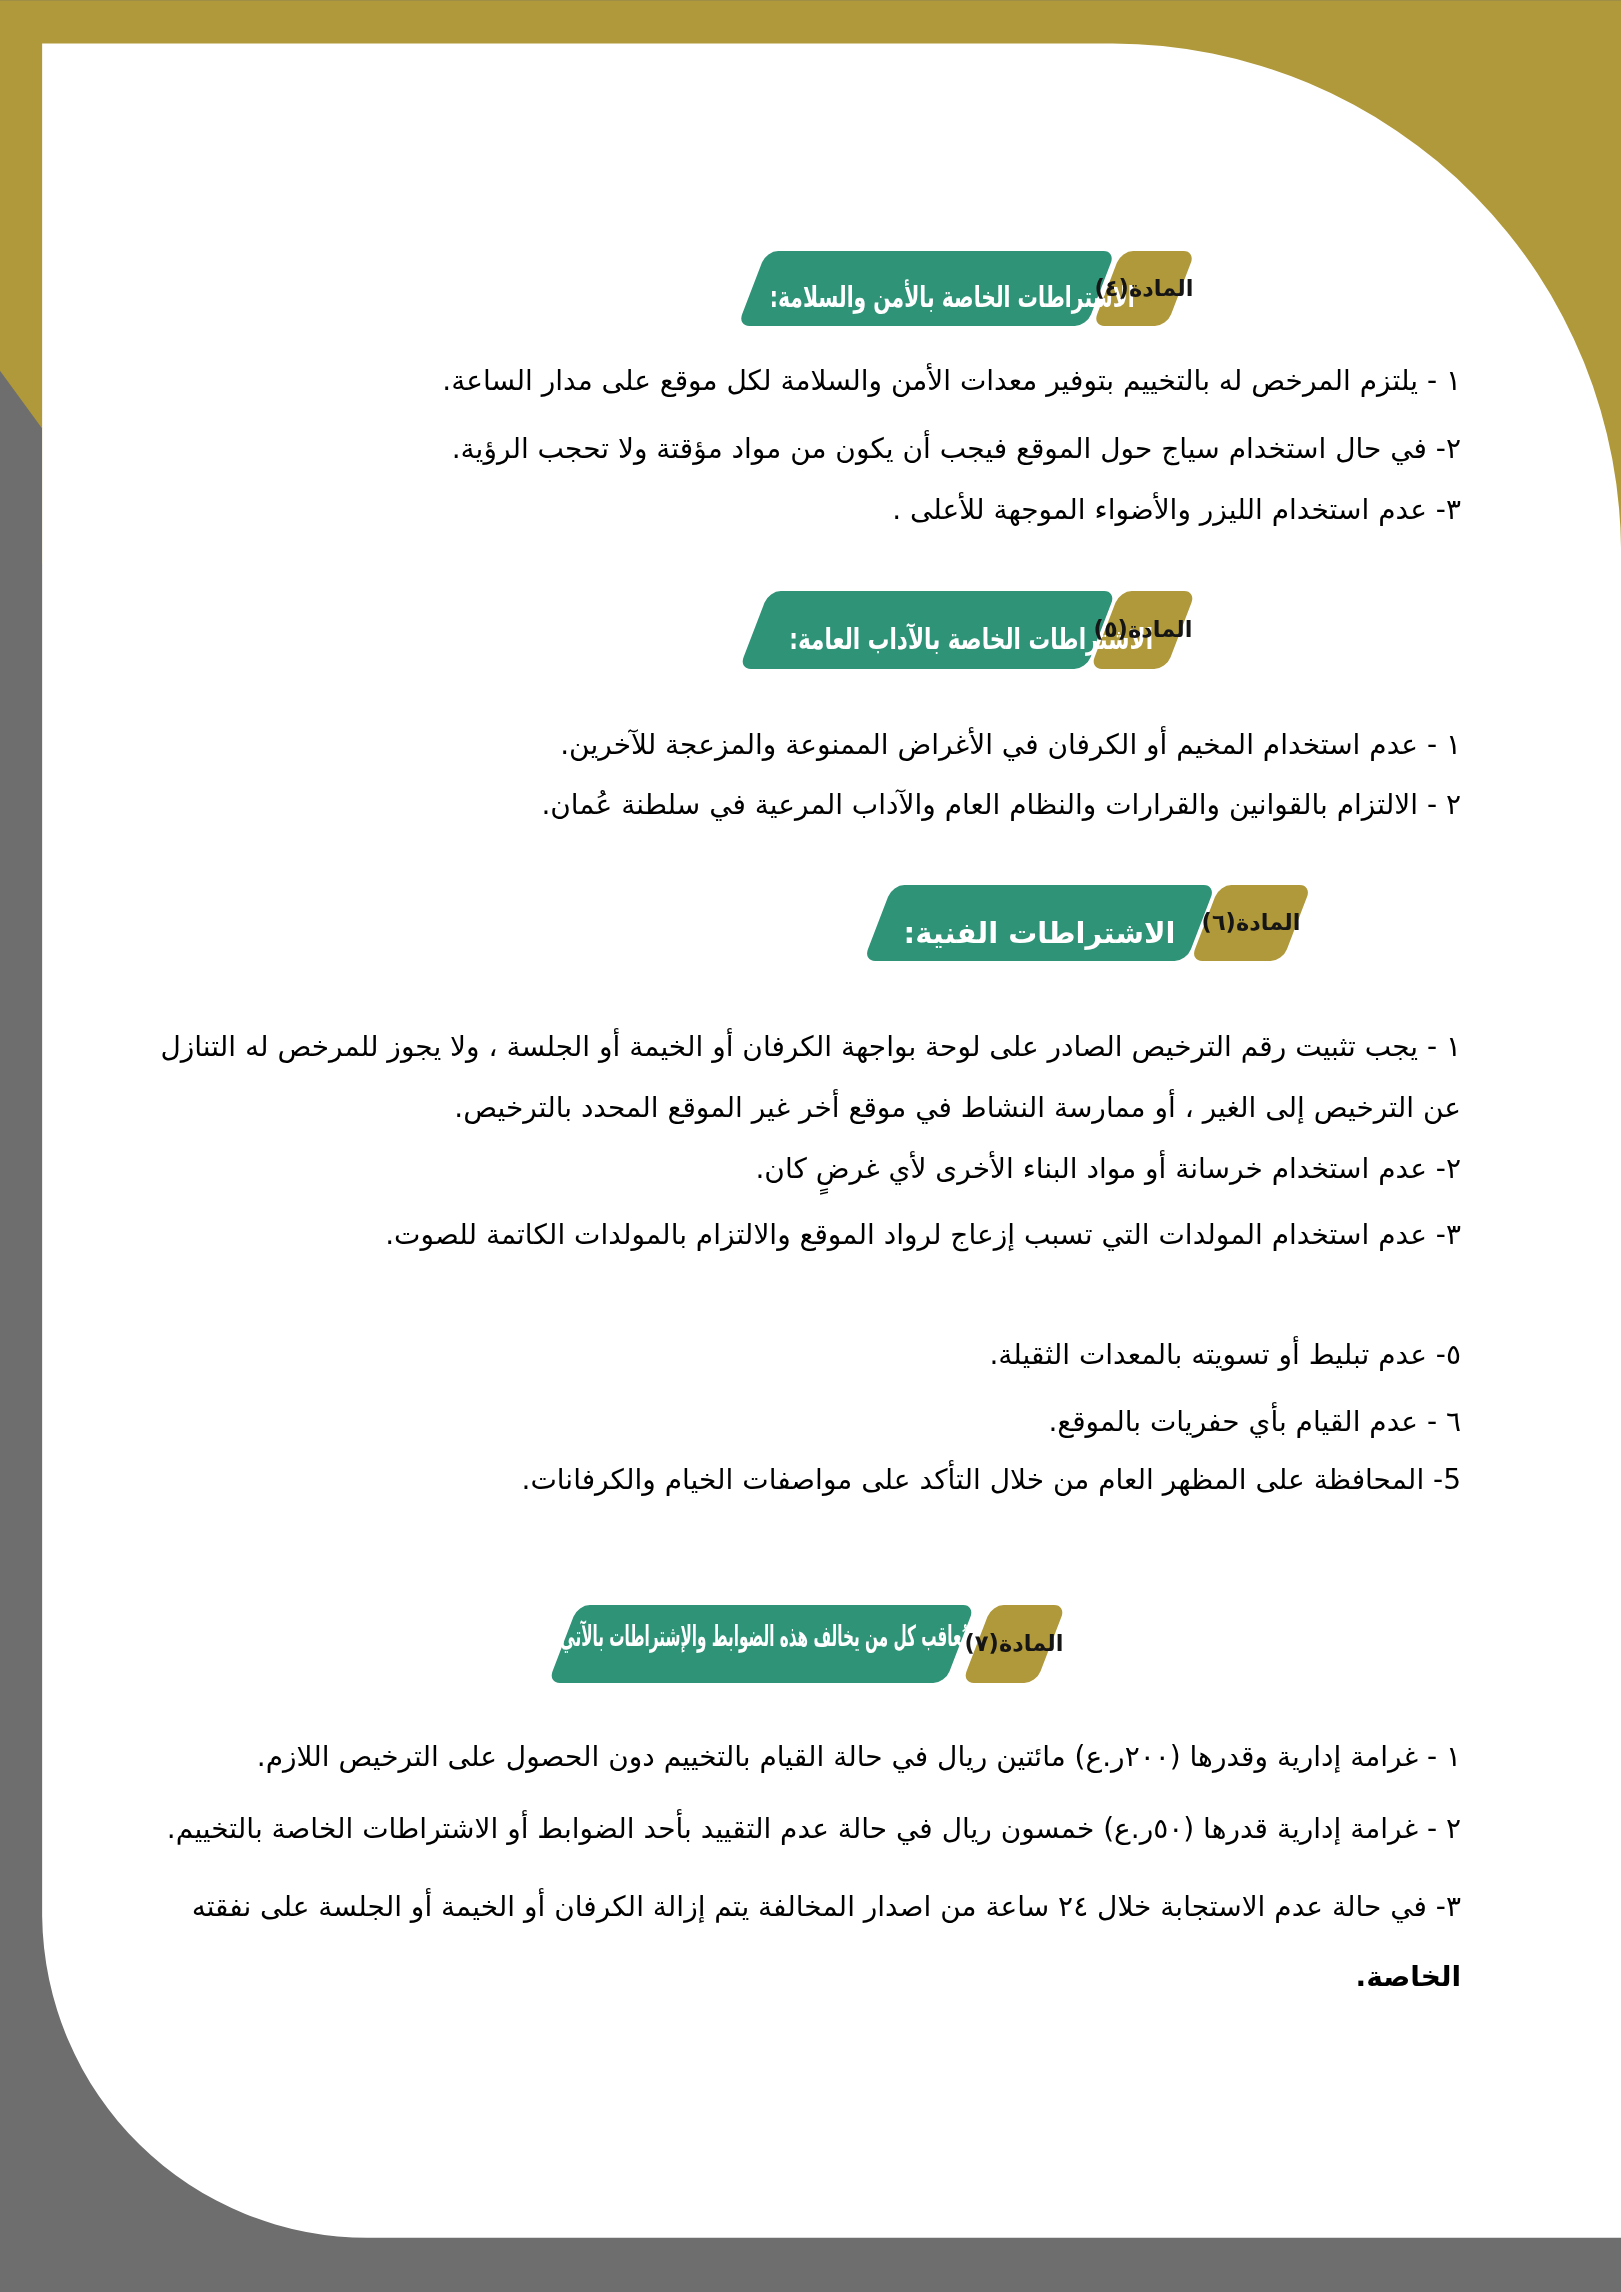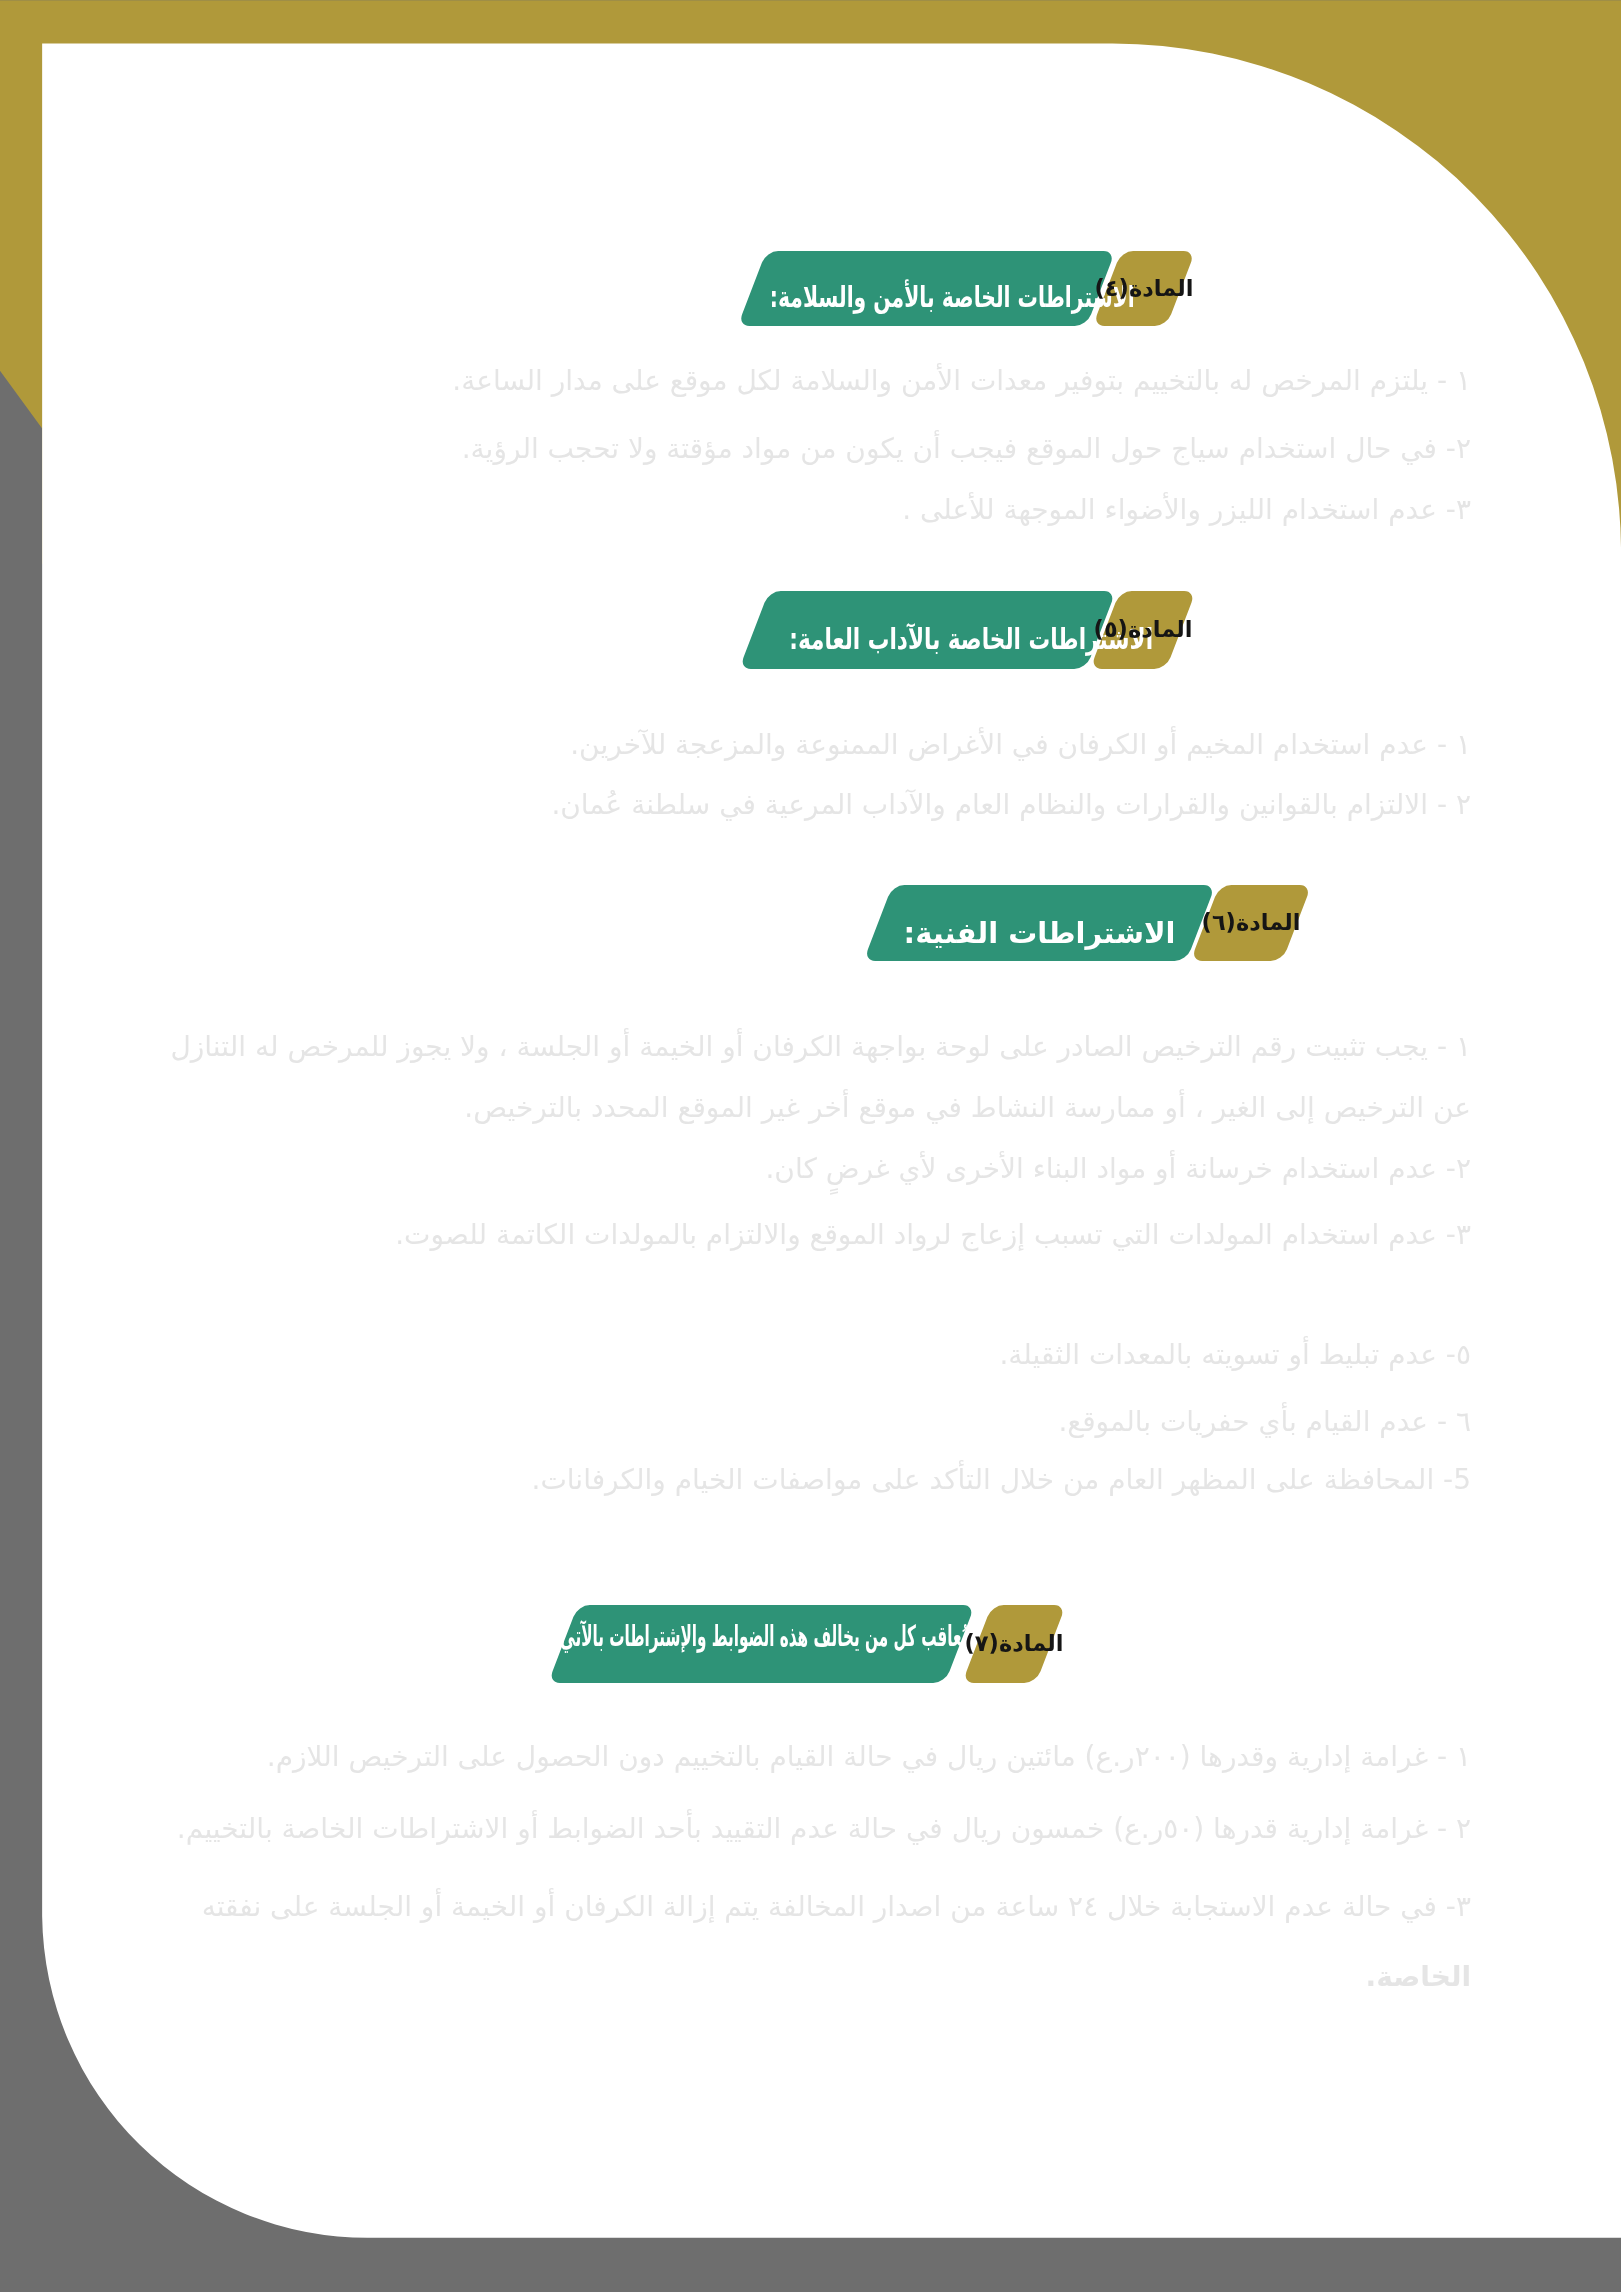--- a/index.html
+++ b/index.html
@@ -18,23 +18,23 @@
     color:#ffffff;font-weight:bold;font-size:29px;white-space:nowrap;
   }
   .hdr-text .fit{display:inline-block;transform-origin:center center;}
   .badge-text{
     position:absolute;display:flex;flex-direction:row;align-items:center;justify-content:center;
     color:#151515;font-weight:bold;font-size:22.5px;line-height:1.12;white-space:nowrap;text-align:center;
   }
   .badge-text .fit{display:inline-block;transform-origin:center center;}
   
   .line{
-    position:absolute;right:150px;width:1436px;height:43px;
+    position:absolute;right:160px;width:1436px;height:43px;
     display:flex;align-items:center;justify-content:flex-start;
-    color:#e5e5e5;font-size:28px;
+    color:#000000;font-size:28px;
   }
   .line .fit{display:inline-block;white-space:nowrap;transform-origin:right center;}
 </style>
 </head>
 <body>
 
 <div class="canvas" style="--gold:#b0993a;--green:#2e9377;">
 
   <svg class="bg" viewBox="0 0 1654 2339" aria-hidden="true">
     <rect x="0" y="0" width="1654" height="2339" fill="#6e6e6e"></rect>

